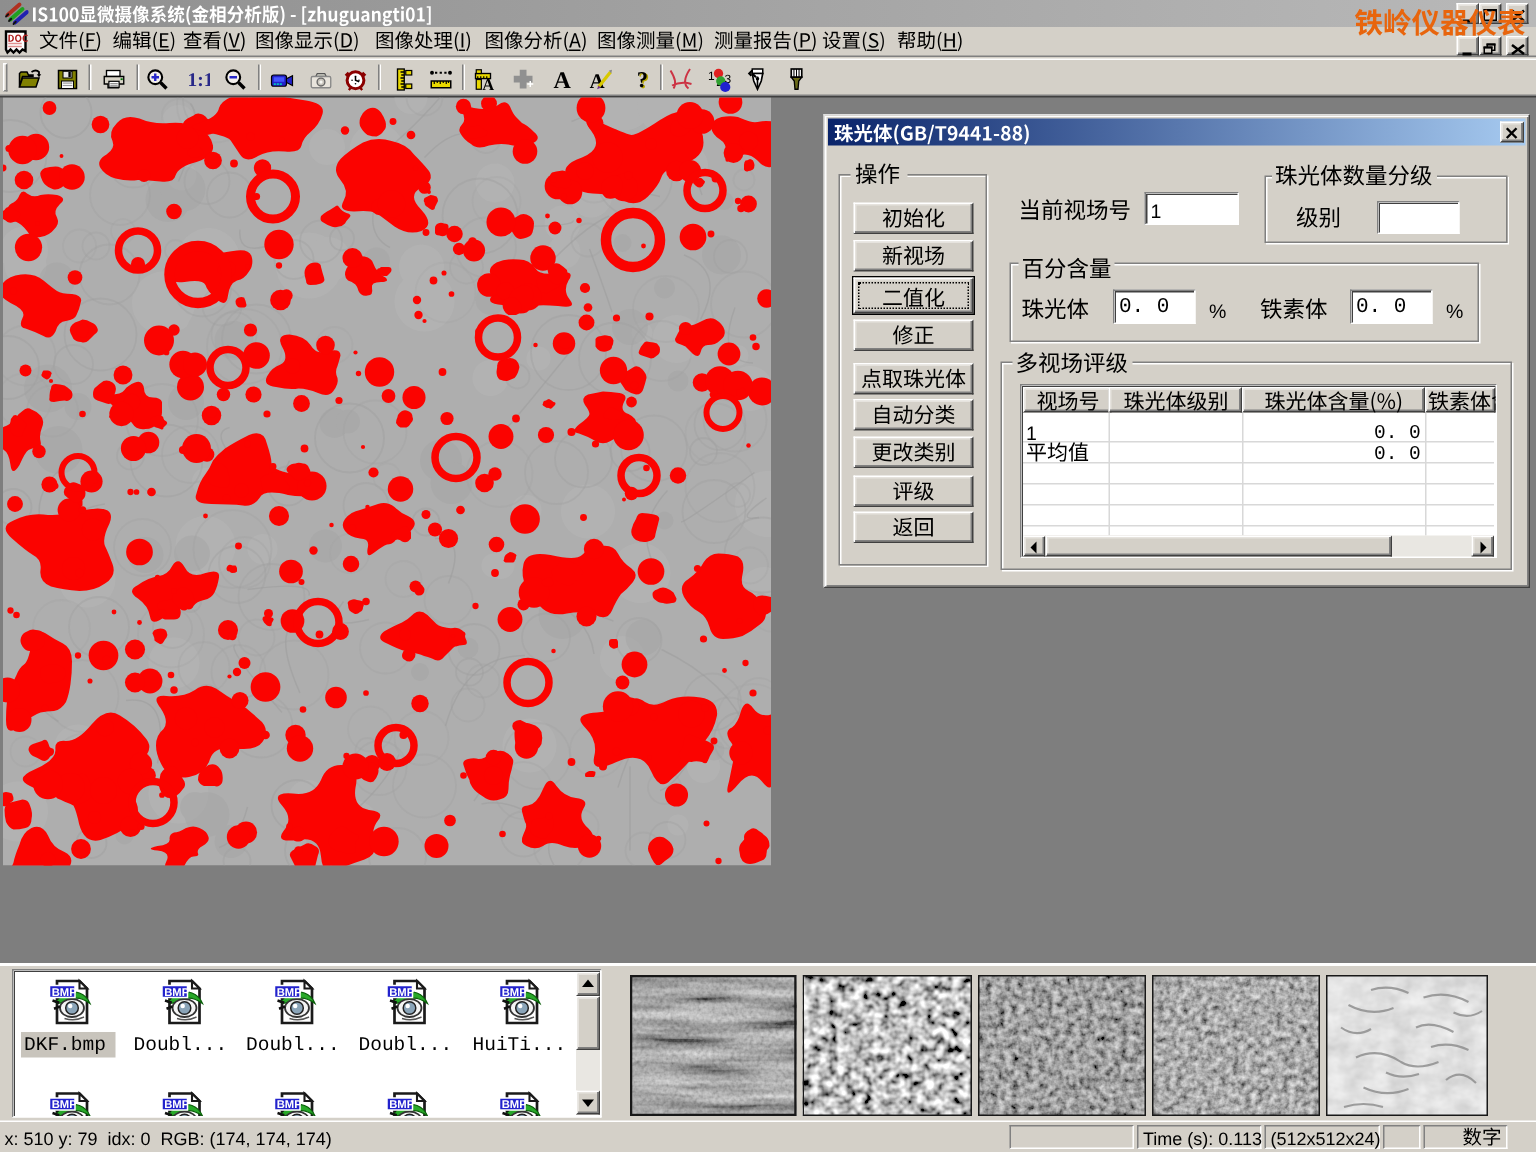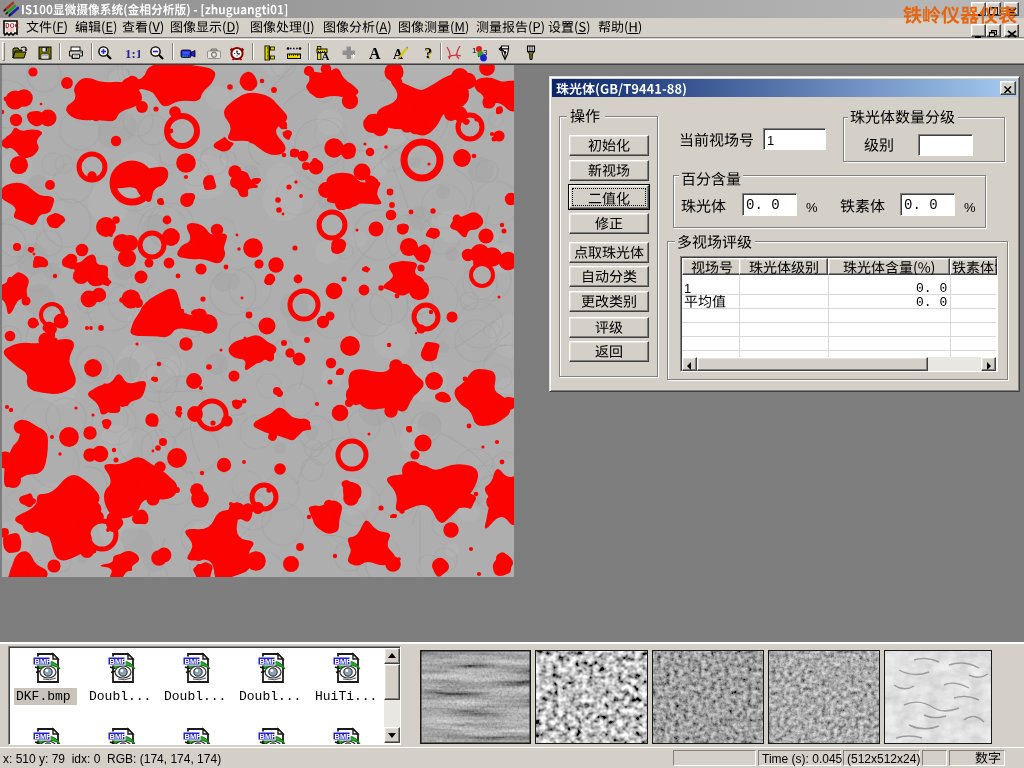--- a/index.html
+++ b/index.html
@@ -1334,21 +1334,21 @@
       </feComponentTransfer>
 </filter>
 <rect width="108" height="94" filter="url(#t5)"></rect>
     <path d="M15 20 Q30 28 45 22 M60 35 Q70 30 85 38 M20 55 Q35 48 50 58 Q60 64 75 58 M80 70 Q90 62 100 72 M25 75 Q40 82 55 76 M65 15 Q80 10 95 18 M10 35 Q20 42 30 36 M40 65 Q50 70 62 66 M70 48 Q82 44 95 50 M30 10 Q42 6 55 12 M85 25 Q95 30 104 24 M12 88 Q25 84 38 88" fill="none" stroke="#8a8a8a" stroke-width="1.4" opacity="0.8"></path>
 <rect x="0.5" y="0.5" width="107" height="93" fill="none" stroke="#181818" stroke-width="1"></rect>
 </svg>
 <div class="abs" style="left:0;top:747px;width:1024px;height:21px;background:#d4d0c8;border-top:1px solid #fff"></div>
 <div class="abs" style="left:3px;top:752px;font:12px 'Liberation Sans';color:#000">x: 510 y: 79&nbsp;&nbsp;idx: 0&nbsp;&nbsp;RGB: (174, 174, 174)</div>
 <div class="abs sbar" style="left:673px;top:750px;width:83px;height:16px;box-shadow:none"></div>
 <div class="abs sbar" style="left:758px;top:750px;width:83px;height:16px;box-shadow:none"></div>
-<div class="abs" style="left:762px;top:752px;font:12px 'Liberation Sans';color:#000">Time (s): 0.045</div>
+<div class="abs" style="left:762px;top:752px;font:12px 'Liberation Sans';color:#000">Time (s): 0.113</div>
 <div class="abs sbar" style="left:843px;top:750px;width:77px;height:16px;box-shadow:none"></div>
 <div class="abs" style="left:847px;top:752px;font:12px 'Liberation Sans';color:#000">(512x512x24)</div>
 <div class="abs sbar" style="left:922px;top:750px;width:25px;height:16px;box-shadow:none"></div>
 <div class="abs sbar" style="left:949px;top:750px;width:56px;height:16px;box-shadow:none"></div>
 <div style="position:absolute;left:975px;top:751.3px;">
     <svg width="27" height="15" style="display:block">
       <path transform="translate(0,11.7)" d="M5.8 -10.7C5.5 -10.2 5.1 -9.4 4.8 -8.9L5.4 -8.6C5.8 -9.1 6.2 -9.7 6.6 -10.3ZM1.1 -10.3C1.5 -9.8 1.8 -9 1.9 -8.6L2.7 -8.9C2.6 -9.4 2.2 -10.1 1.9 -10.6ZM5.3 -3.4C5 -2.7 4.6 -2.1 4.1 -1.6C3.6 -1.9 3.1 -2.1 2.6 -2.3C2.8 -2.7 3 -3 3.2 -3.4ZM1.4 -2C2.1 -1.7 2.8 -1.4 3.4 -1.1C2.6 -0.5 1.6 -0.1 0.5 0.2C0.7 0.4 0.9 0.7 1 0.9C2.2 0.6 3.3 0.1 4.2 -0.7C4.7 -0.4 5.1 -0.1 5.4 0.1L6 -0.6C5.7 -0.8 5.3 -1 4.9 -1.2C5.6 -2 6.1 -2.9 6.4 -4L5.9 -4.2L5.7 -4.2H3.6L3.9 -4.9L3 -5C2.9 -4.8 2.8 -4.5 2.7 -4.2H0.9V-3.4H2.3C2 -2.9 1.7 -2.4 1.4 -2ZM3.3 -10.9V-8.5H0.7V-7.7H3C2.4 -6.9 1.4 -6 0.5 -5.7C0.7 -5.5 0.9 -5.1 1 -4.9C1.8 -5.3 2.7 -6.1 3.3 -6.8V-5.3H4.3V-7C4.9 -6.6 5.7 -6 6 -5.7L6.5 -6.4C6.2 -6.6 5.1 -7.3 4.4 -7.7H6.9V-8.5H4.3V-10.9ZM8.2 -10.8C7.9 -8.5 7.3 -6.3 6.3 -5C6.5 -4.8 6.8 -4.5 7 -4.4C7.3 -4.9 7.6 -5.4 7.9 -6.1C8.2 -4.8 8.5 -3.6 9 -2.6C8.3 -1.4 7.3 -0.4 5.9 0.3C6 0.5 6.3 0.9 6.4 1.1C7.7 0.4 8.7 -0.5 9.5 -1.7C10.2 -0.6 11 0.3 12 0.9C12.1 0.7 12.4 0.3 12.6 0.2C11.5 -0.4 10.7 -1.4 10 -2.6C10.7 -3.9 11.2 -5.5 11.4 -7.5H12.3V-8.4H8.6C8.8 -9.1 9 -9.9 9.1 -10.7ZM10.5 -7.5C10.3 -6 10 -4.7 9.5 -3.6C9 -4.8 8.7 -6.1 8.4 -7.5Z M19 -4.7V-3.9H13.9V-3H19V-0.2C19 0 18.9 0.1 18.7 0.1C18.4 0.1 17.6 0.1 16.7 0.1C16.9 0.3 17.1 0.8 17.1 1C18.3 1 18.9 1 19.4 0.9C19.9 0.7 20 0.4 20 -0.2V-3H25.1V-3.9H20V-4.4C21.2 -5 22.3 -5.9 23.1 -6.7L22.5 -7.2L22.2 -7.2H16V-6.2H21.3C20.6 -5.7 19.7 -5.1 19 -4.7ZM18.5 -10.7C18.8 -10.4 19 -9.9 19.2 -9.6H14V-6.9H15V-8.6H24V-6.9H25V-9.6H20.3C20.1 -10 19.8 -10.6 19.5 -11Z" fill="#000"></path>
     </svg>
   </div>
 <div style="position:absolute;left:903px;top:4.9px;">

